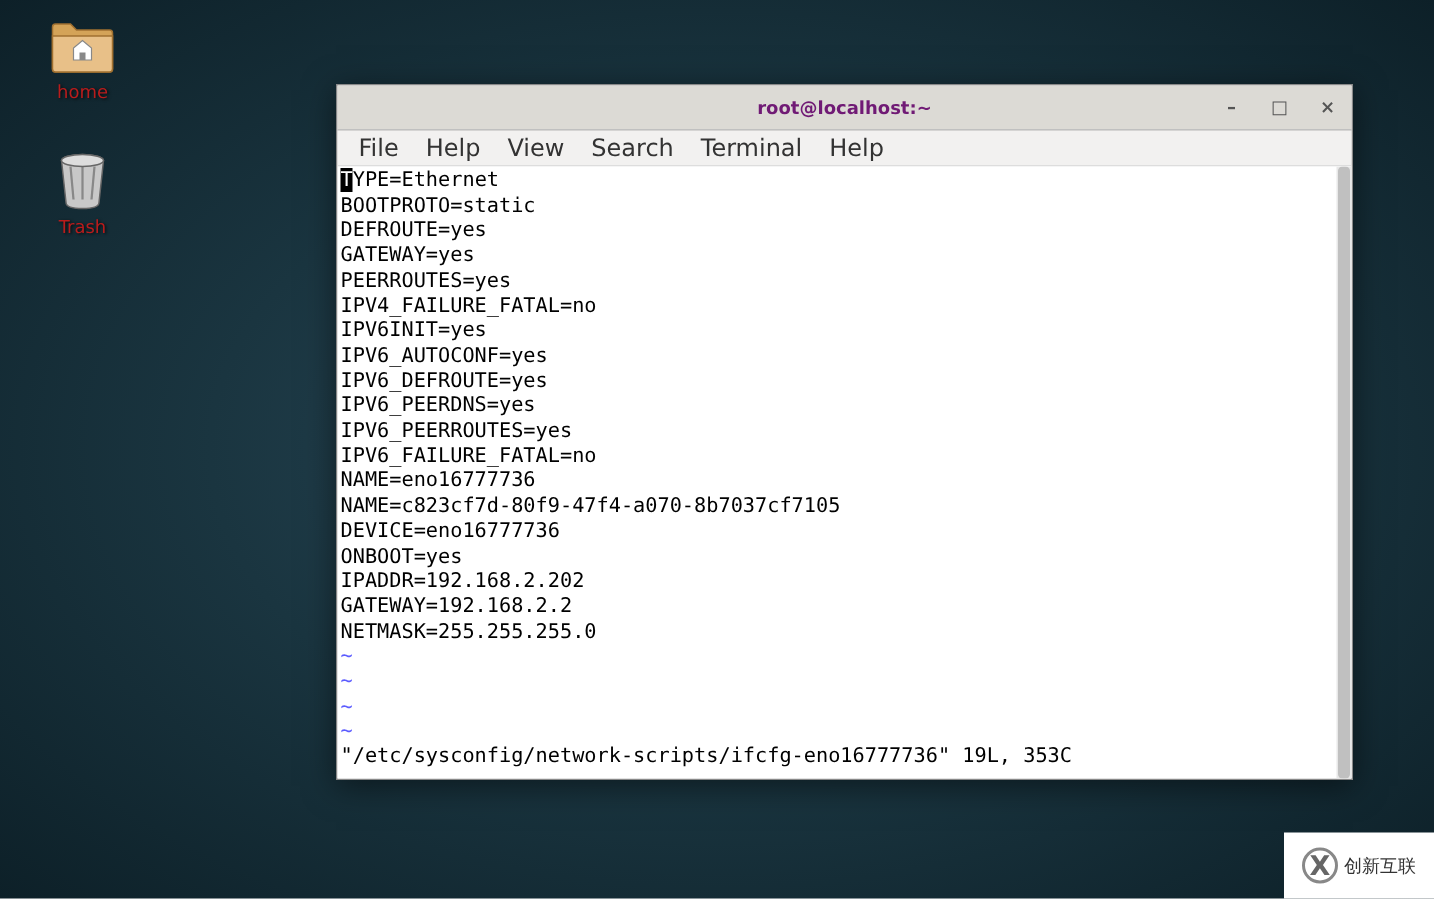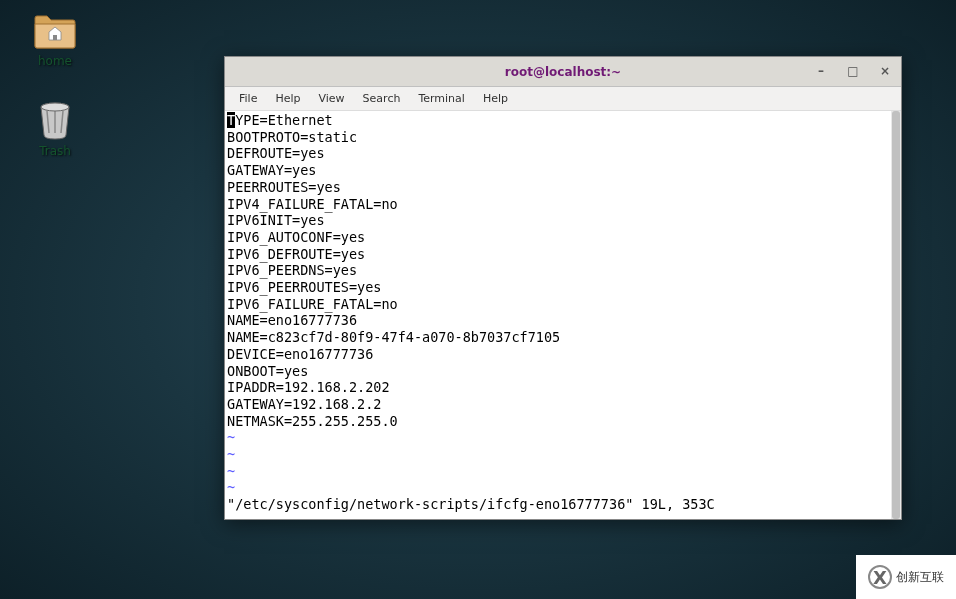--- a/index.html
+++ b/index.html
@@ -22,21 +22,21 @@
   cursor: pointer;
 }
 .desktop-icon .icon-glyph {
   width: 48px;
   height: 40px;
   display: flex;
   align-items: center;
   justify-content: center;
 }
 .desktop-icon .icon-label {
-  color: #14532d;
+  color: #b91c1c;
   font-size: 12px;
   text-shadow: 1px 1px 2px rgba(0,0,0,0.8);
   margin-top: 4px;
 }
 #icon-home { top: 10px; left: 15px; }
 #icon-trash { top: 100px; left: 15px; text-align: right; }
 
 
 .terminal-window {
   position: absolute;
@@ -85,21 +85,21 @@
 .menubar {
   height: 24px;
   background: #f2f1f0;
   display: flex;
   align-items: center;
   padding: 0 6px;
   gap: 2px;
   border-bottom: 1px solid #ddd;
 }
 .menubar .menu-item {
-  font-size: 11px;
+  font-size: 16px;
   color: #333;
   padding: 3px 8px;
   cursor: pointer;
 }
 .terminal-body {
   flex: 1;
   background: #fff;
   color: #000;
   font-family: "DejaVu Sans Mono", "Liberation Mono", monospace;
   font-size: 13.5px;

